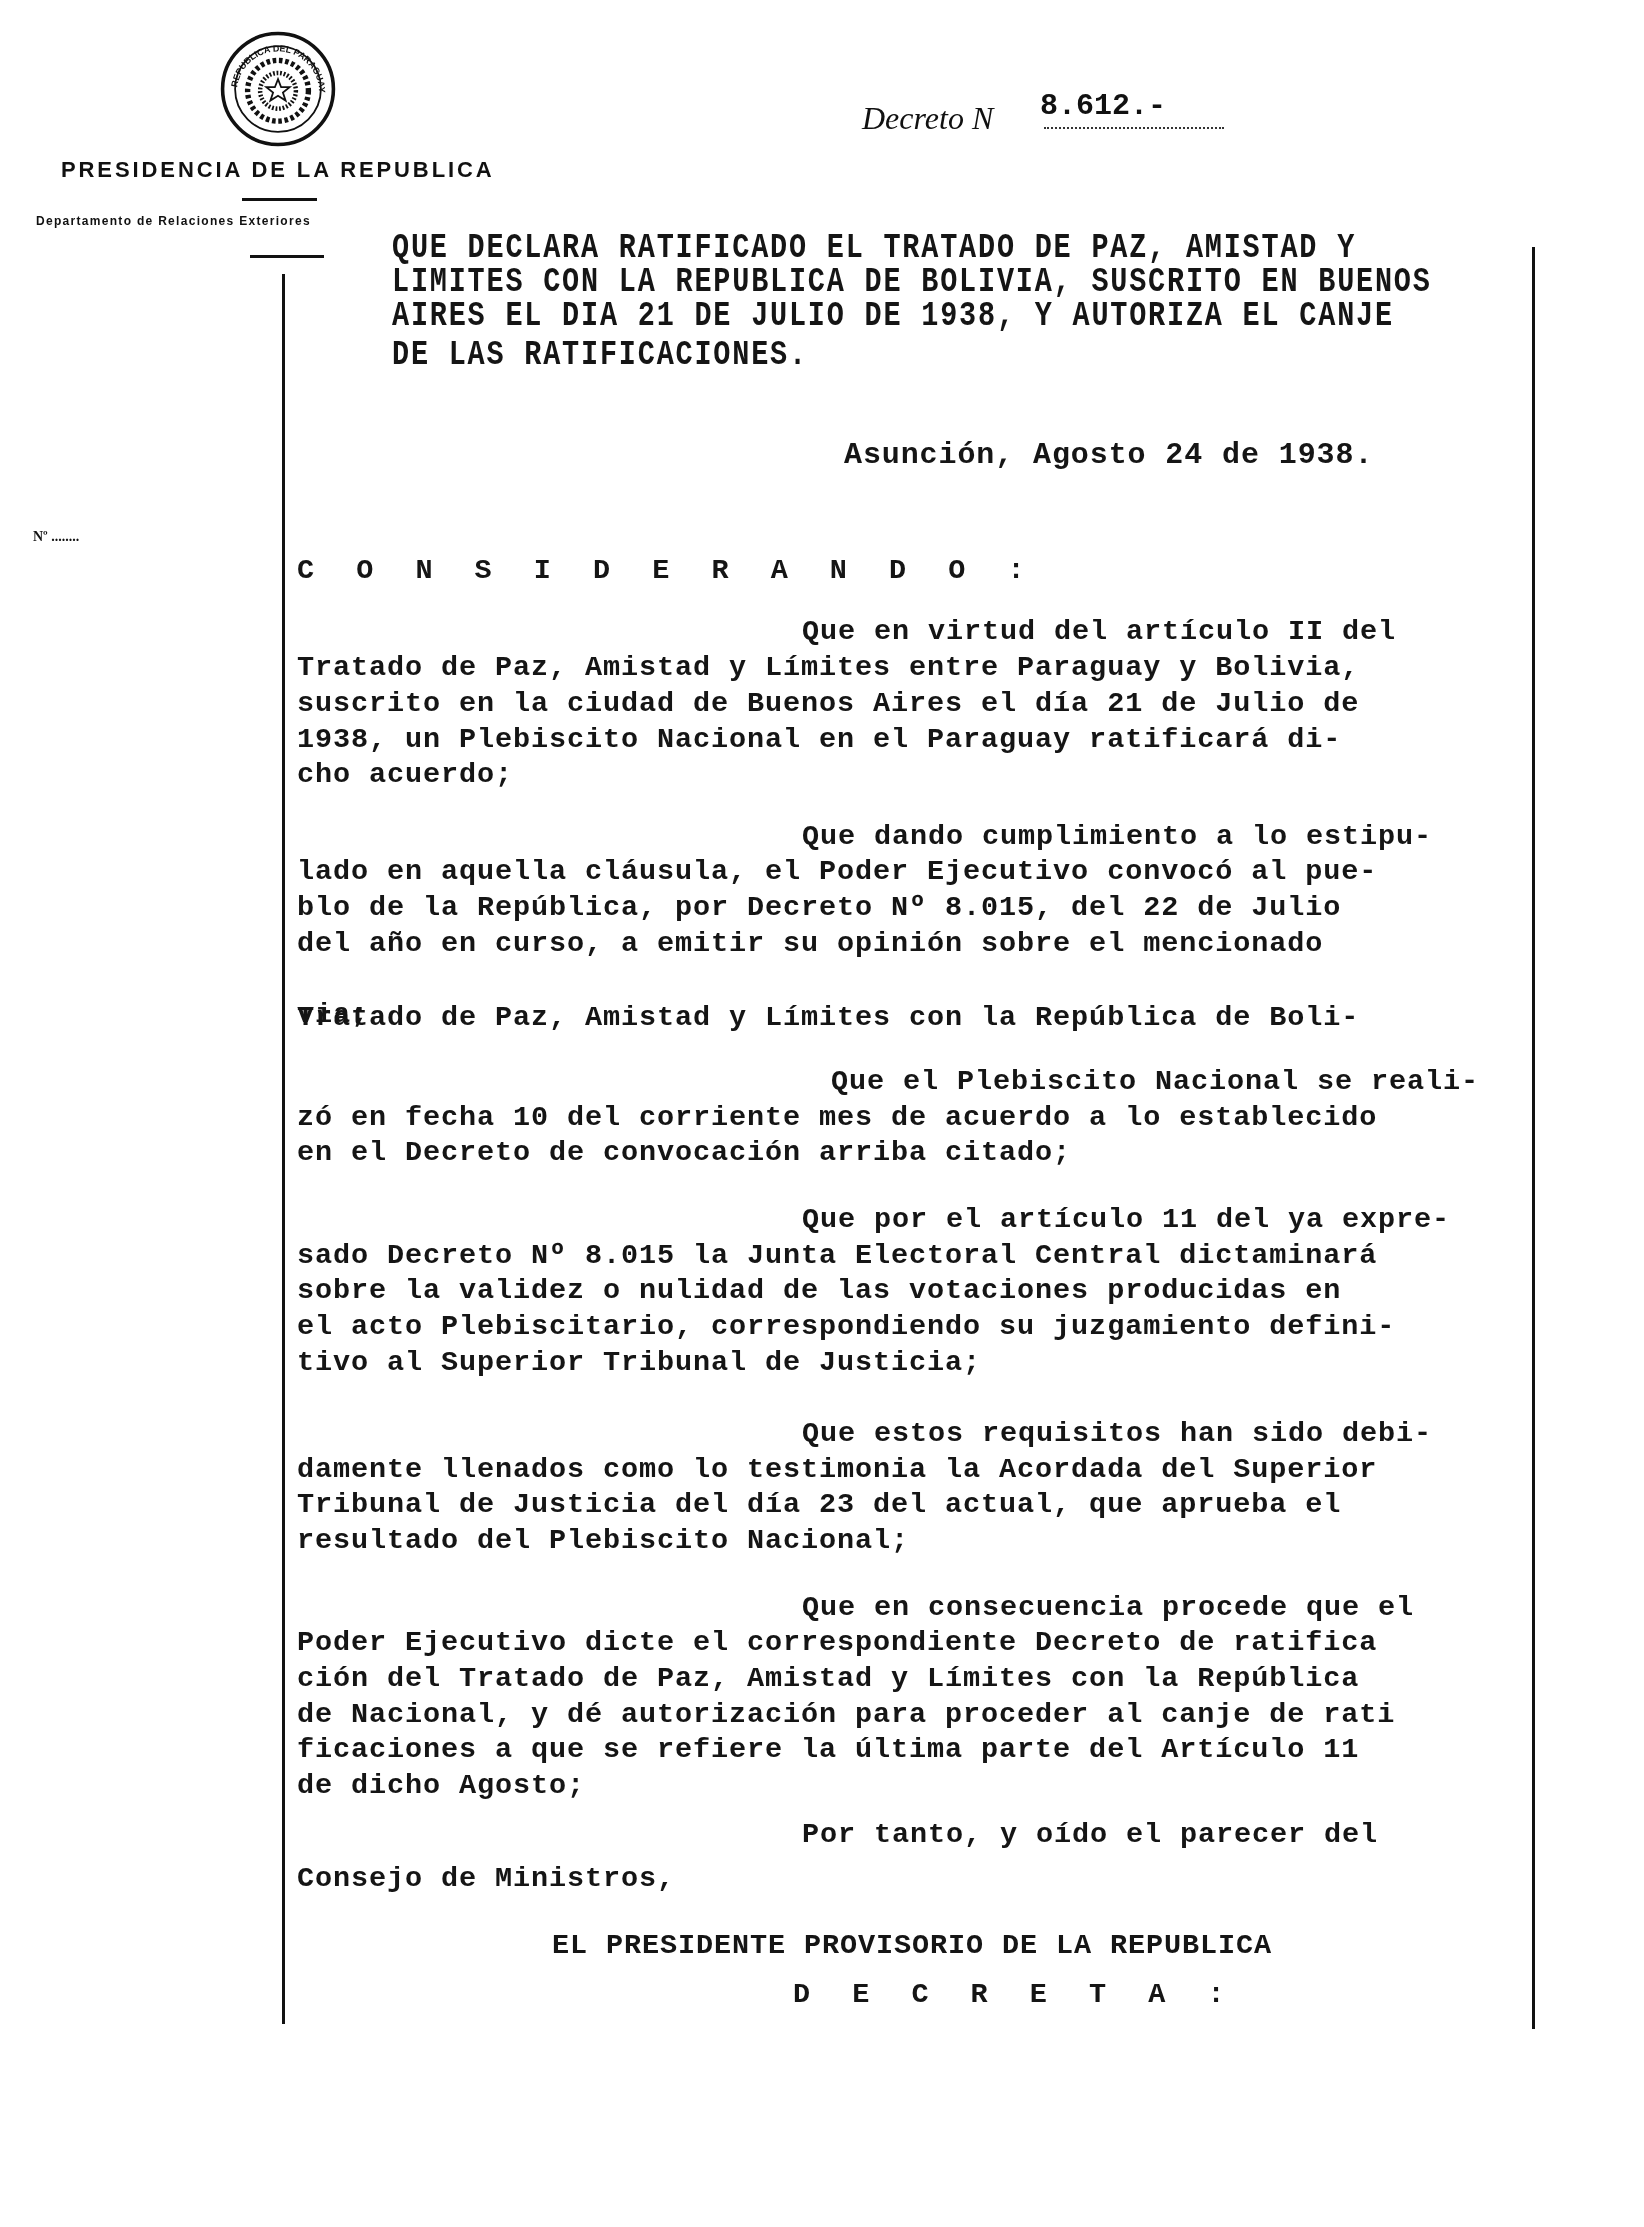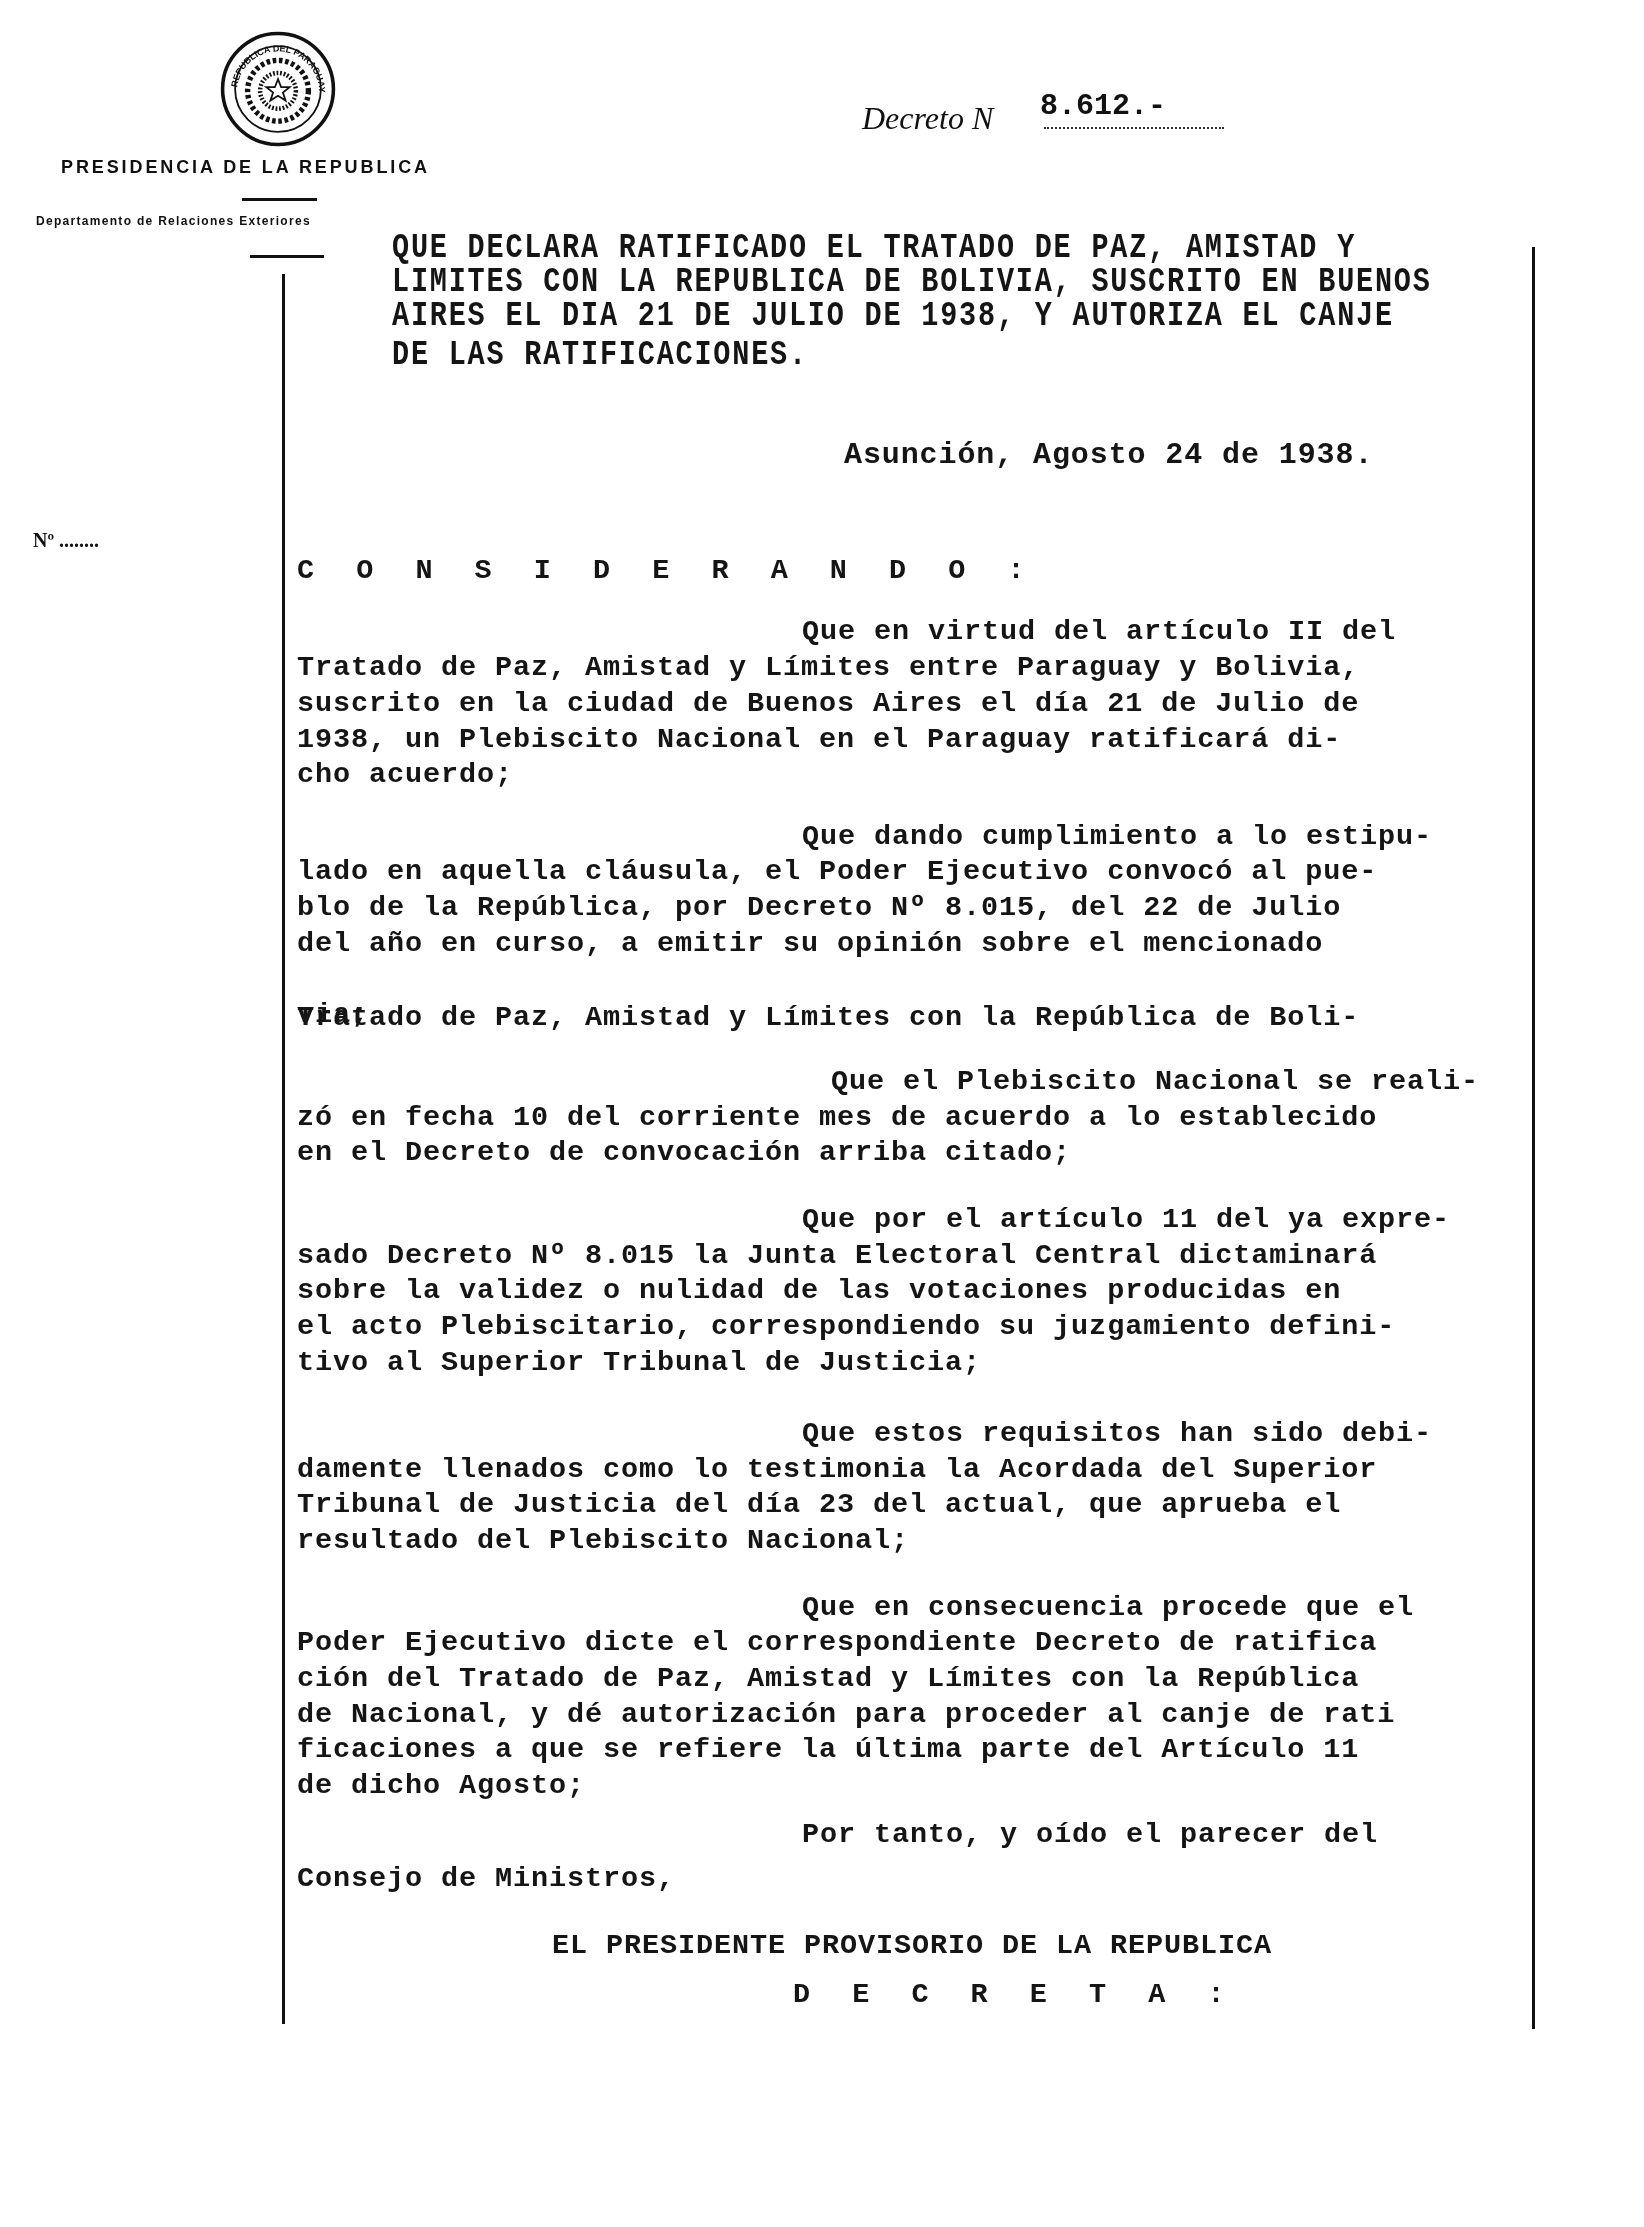--- a/index.html
+++ b/index.html
@@ -1,26 +1,26 @@
 <!DOCTYPE html>
 <html style="font-size:14.3px"><head>
 <meta charset="utf-8">
 <style>
   html, body { margin:0; padding:0; background:#ffffff; }
   body { width:1644px; height:2228px; position:relative; overflow:hidden; color:#111; }
   .abs { position:absolute; white-space:pre; }
   .seal { position:absolute; left:219px; top:30px; width:118px; height:118px; }
   .hdr { font-family:"Liberation Sans", sans-serif; font-weight:bold; color:#111; }
-  .presidencia { left:61px; top:157px; font-size:18px; letter-spacing:2.9px; }
+  .presidencia { left:61px; top:157px; font-size:22px; letter-spacing:2.9px; }
   .depto { left:36px; top:214px; font-size:12px; letter-spacing:1.3px; }
   .rule { position:absolute; height:2.7px; background:#111; }
   .decreto-lbl { left:862px; top:100px; font-family:"Liberation Serif", serif; font-style:italic; font-size:32px; }
   .decreto-num { left:1040px; top:89px; font-family:"Liberation Mono", monospace; font-size:30px; font-weight:bold; }
   .dots { position:absolute; border-bottom:2.7px dotted #333; }
-  .numero { left:33px; top:529px; font-family:"Liberation Serif", serif; font-size:20px; font-weight:bold; }
+  .numero { left:33px; top:529px; font-family:"Liberation Serif", serif; font-size:14px; font-weight:bold; }
   .vline { position:absolute; width:2.7px; background:#111; }
   .tw { font-family:"Liberation Mono", monospace; font-size:28.5px; font-weight:bold; color:#151515; letter-spacing:0.9px; }
   .title-line { font-size:28.5px; transform:scaleY(1.25); transform-origin:left top; letter-spacing:1.8px; }
   .spaced { letter-spacing:12.5px; }
   .line { left:297px; }
   .indent { left:802px; }
 </style>
 </head>
 <body>
 

